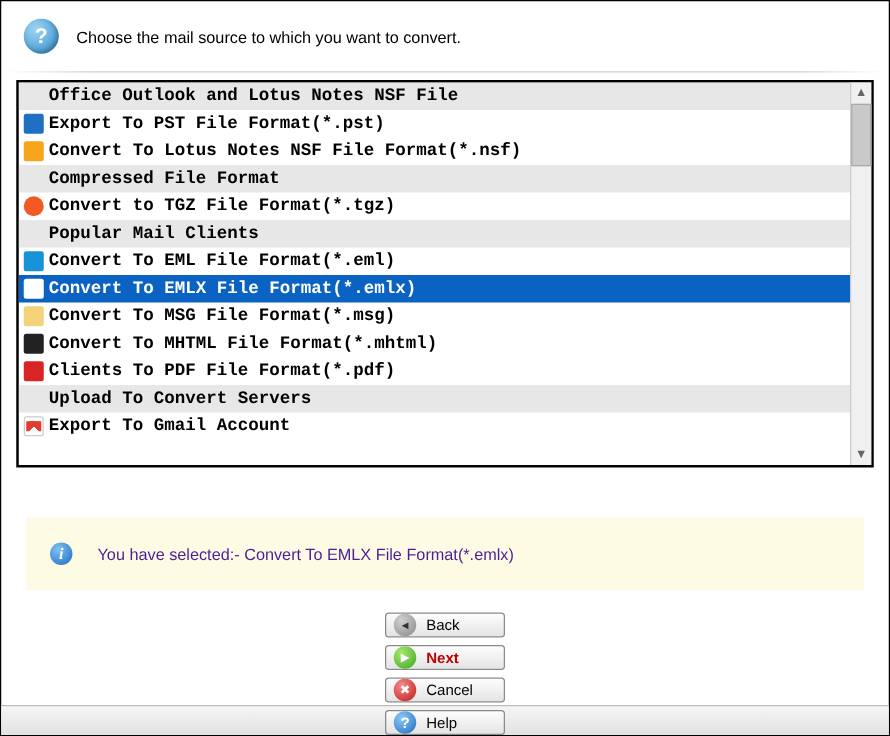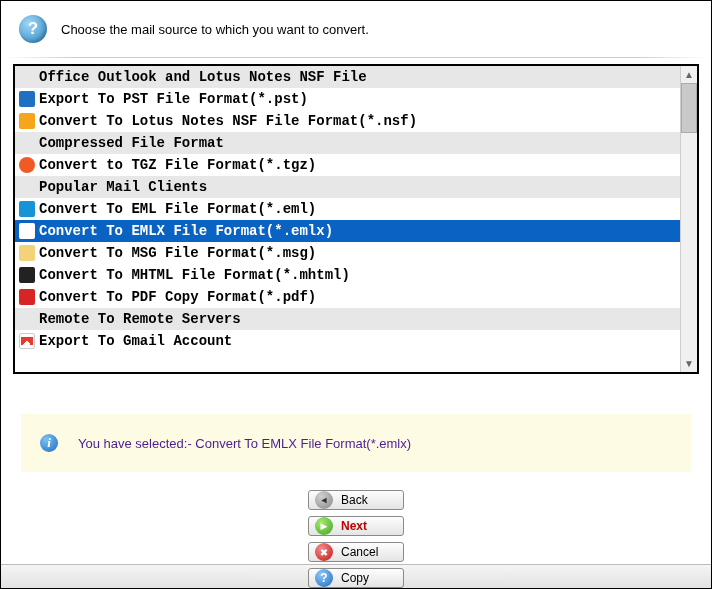--- a/index.html
+++ b/index.html
@@ -127,27 +127,27 @@
         <div class="list-row">
           <span class="row-icon">
             <span class="ri ri-mhtml"></span>
           </span>
           <span>Convert To MHTML File Format(*.mhtml)</span>
         </div>
         <div class="list-row">
           <span class="row-icon">
             <span class="ri ri-pdf"></span>
           </span>
-          <span>Convert To PDF Copy Format(*.pdf)</span>
+          <span>Clients To PDF File Format(*.pdf)</span>
         </div>
         <div class="list-row header-row-item">
           <span class="row-icon">
             <span class="ri ri-blank"></span>
           </span>
-          <span>Remote To Remote Servers</span>
+          <span>Upload To Convert Servers</span>
         </div>
         <div class="list-row">
           <span class="row-icon">
             <span class="ri ri-gmail"></span>
           </span>
           <span>Export To Gmail Account</span>
         </div>
       </div>
     <div class="scrollbar">
       <div class="scroll-arrow">▲</div>
@@ -172,17 +172,17 @@
     <div class="btn next">
       <span class="btn-icon ic-next"></span>
       <span class="btn-label">Next</span>
     </div>
     <div class="btn">
       <span class="btn-icon ic-cancel"></span>
       <span class="btn-label">Cancel</span>
     </div>
     <div class="btn">
       <span class="btn-icon ic-help"></span>
-      <span class="btn-label">Copy</span>
+      <span class="btn-label">Help</span>
     </div>
   </div>
 
 </div>
 
 </body></html>

